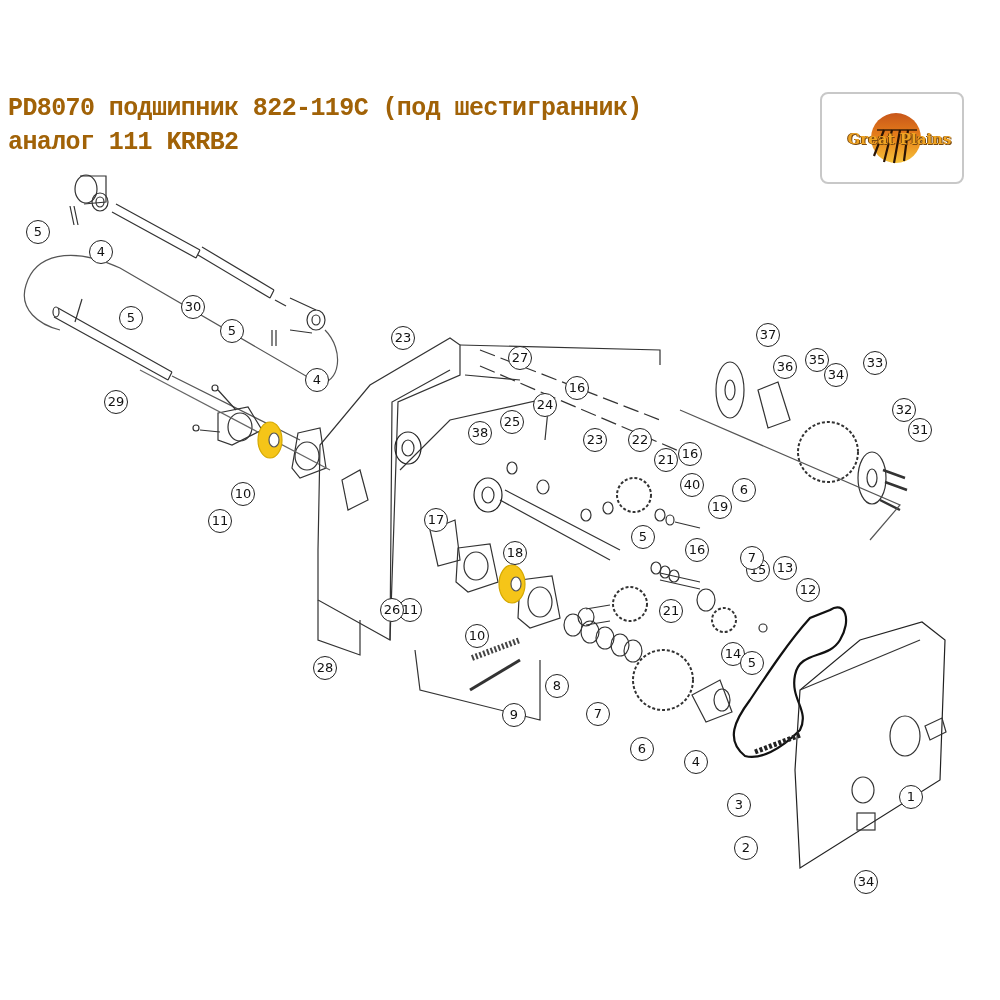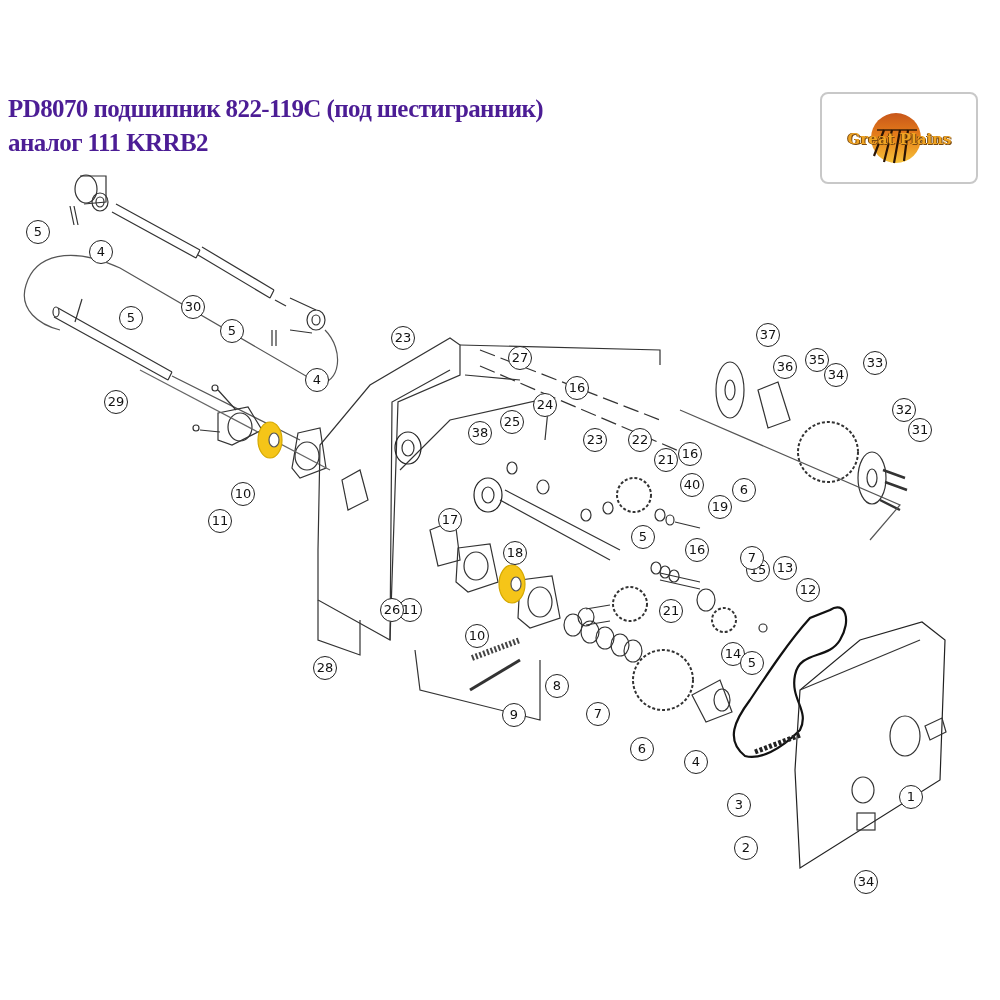--- a/index.html
+++ b/index.html
@@ -1,18 +1,18 @@
 <!DOCTYPE html>
 <html><head>
 <meta charset="utf-8">
 <style>
   html,body{margin:0;padding:0;background:#ffffff;}
   body{width:1000px;height:1000px;position:relative;overflow:hidden;font-family:"Liberation Sans",sans-serif;}
-  .title{position:absolute;left:8px;top:92px;font-family:Liberation Serif, serif;font-weight:bold;font-size:25px;line-height:34px;color:#4c1d95;letter-spacing:-0.6px;}
-  .logo-box{position:absolute;left:820px;top:92px;width:158px;height:92px;border:2px solid #c8c8c8;border-radius:8px;background:#fff;box-sizing:border-box;padding-left:16px;}
+  .title{position:absolute;left:8px;top:92px;font-family:Liberation Mono, monospace;font-weight:bold;font-size:25px;line-height:34px;color:#a16207;letter-spacing:-0.6px;}
+  .logo-box{position:absolute;left:820px;top:92px;width:144px;height:92px;border:2px solid #c8c8c8;border-radius:8px;background:#fff;box-sizing:border-box;padding-left:16px;}
   .logo-text{position:absolute;left:10px;top:36px;width:135px;text-align:center;font-family:"DejaVu Serif",serif;font-weight:bold;font-size:15px;color:#f0a422;text-shadow:1px 1px 0 #7a4a10,-1px 0 0 #7a4a10;}
   svg.diagram{position:absolute;left:0;top:0;}
   .callout{position:absolute;width:24px;height:24px;border:1px solid #222;border-radius:50%;background:#fff;box-sizing:border-box;font-family:"DejaVu Sans",sans-serif;font-size:13px;line-height:22px;text-align:center;color:#111;}
 </style>
 </head>
 <body>
 
 <div class="title">
   <div>PD8070 подшипник 822-119C (под шестигранник)</div>
   <div>аналог 111 KRRB2</div>
@@ -175,21 +175,21 @@
 <div class="callout" style="left:533px;top:393px">24</div>
 <div class="callout" style="left:500px;top:410px">25</div>
 <div class="callout" style="left:468px;top:421px">38</div>
 <div class="callout" style="left:565px;top:376px">16</div>
 <div class="callout" style="left:583px;top:428px">23</div>
 <div class="callout" style="left:628px;top:428px">22</div>
 <div class="callout" style="left:654px;top:448px">21</div>
 <div class="callout" style="left:678px;top:442px">16</div>
 <div class="callout" style="left:680px;top:473px">40</div>
 <div class="callout" style="left:708px;top:495px">19</div>
-<div class="callout" style="left:438px;top:508px">17</div>
+<div class="callout" style="left:424px;top:508px">17</div>
 <div class="callout" style="left:631px;top:525px">5</div>
 <div class="callout" style="left:685px;top:538px">16</div>
 <div class="callout" style="left:503px;top:541px">18</div>
 <div class="callout" style="left:746px;top:558px">15</div>
 <div class="callout" style="left:740px;top:546px">7</div>
 <div class="callout" style="left:773px;top:556px">13</div>
 <div class="callout" style="left:796px;top:578px">12</div>
 <div class="callout" style="left:659px;top:599px">21</div>
 <div class="callout" style="left:398px;top:598px">11</div>
 <div class="callout" style="left:465px;top:624px">10</div>

